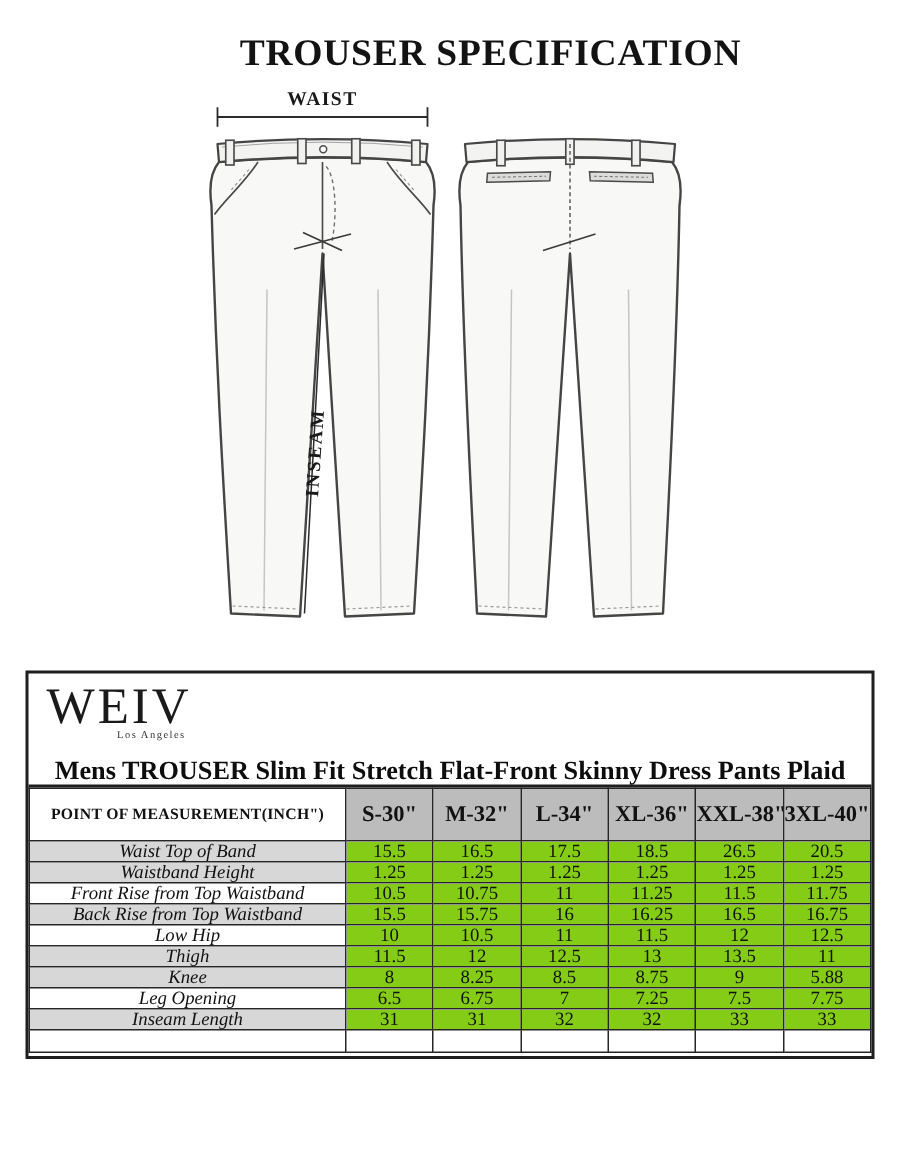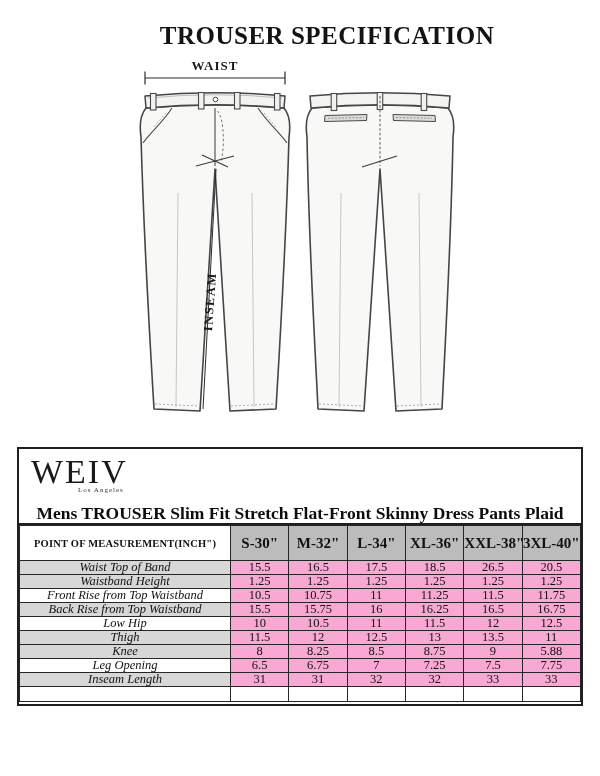--- a/index.html
+++ b/index.html
@@ -54,21 +54,21 @@
   }
   th.measure-header {
     background: #ffffff; font-weight: bold;
     font-size: 10.5px; letter-spacing: 0.2px; height: 35px;
   }
   th.size-header {
     background: #bcbcbc; font-weight: bold; font-size: 15px;
   }
   td.row-label { height: 14px; font-size: 12.5px; line-height: 1.02; background: #ffffff; font-style: italic; }
   td.row-label.shaded { background: #d7d7d7; }
-  td.row-value { height: 14px; font-size: 12.5px; line-height: 1.02; background: #f9a8d4; }
+  td.row-value { height: 14px; font-size: 12.5px; line-height: 1.02; background: #84cc16; }
   tr.empty-row td { height: 15px; background: #ffffff; }
   svg text.dim-label {
     font-family: "Liberation Serif", "DejaVu Serif", serif;
     font-weight: bold; fill: #1a1a1a;
   }
 </style>
 </head>
 <body>
 
 <h1 class="page-title">TROUSER SPECIFICATION</h1>

